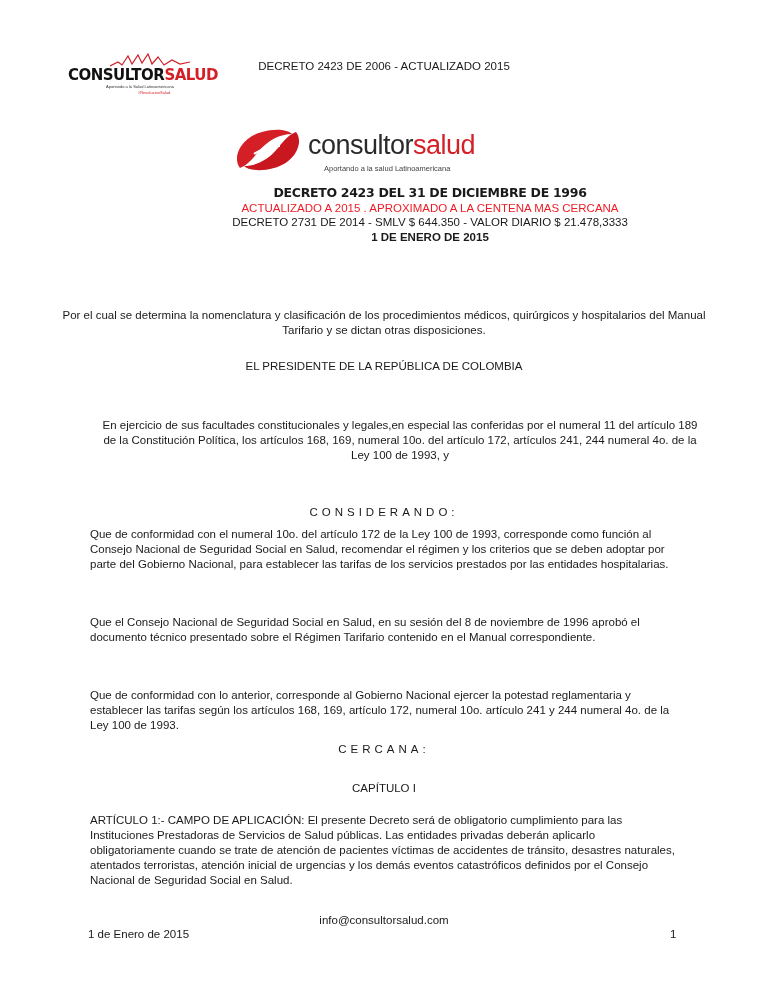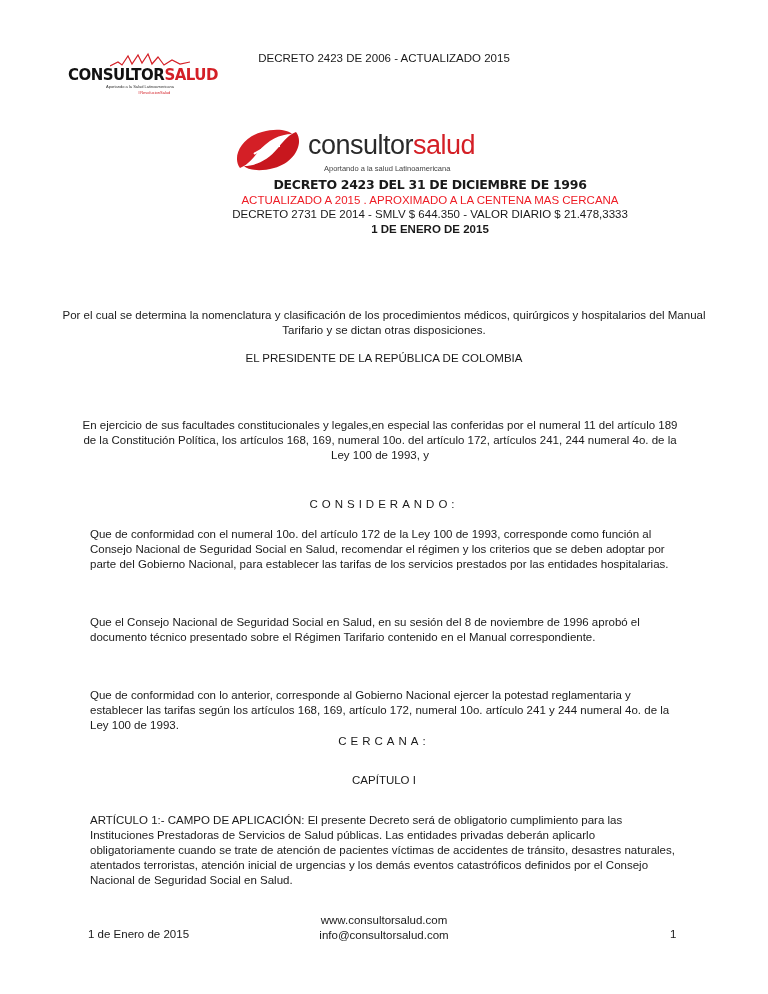--- a/index.html
+++ b/index.html
@@ -1,19 +1,19 @@
 <!DOCTYPE html>
 <html><head>
 <meta charset="utf-8">
 <style>
   html, body { margin:0; padding:0; background:#ffffff; }
   body { width:768px; height:994px; position:relative; overflow:hidden;
          font-family:"Liberation Sans", sans-serif; color:#1a1a1a; }
   .abs { position:absolute; }
-  .center { text-align:center; }
+  .center { text-align:center;margin-top:8px; }
   .header-title { top:52px; left:0; width:768px; font-size:11.5px; }
   .small-logo { left:68px; top:52px; width:130px; height:46px; }
   .small-logo .word { position:absolute; top:14px; left:0; font-weight:900; font-size:15px; letter-spacing:-0.5px; font-family:"DejaVu Sans", sans-serif; }
   .small-logo .word .b { color:#111; }
   .small-logo .word .r { color:#d41f26; }
   .small-logo .tag { position:absolute; top:32px; left:38px; font-size:4px; color:#333; }
   .small-logo .tag2 { position:absolute; top:38px; left:70px; font-size:4px; color:#d41f26; }
   .small-logo svg { position:absolute; top:0; left:42px; }
   .big-logo { left:232px; top:128px; width:230px; height:46px; }
   .big-logo .mark { position:absolute; left:0; top:0; }
@@ -65,32 +65,31 @@
   <div class="t1">DECRETO 2423 DEL 31 DE DICIEMBRE DE 1996</div>
   <div class="t2">ACTUALIZADO A 2015 . APROXIMADO A LA CENTENA MAS CERCANA</div>
   <div>DECRETO 2731 DE 2014  -  SMLV $ 644.350  - VALOR DIARIO $ 21.478,3333</div>
   <div class="t5">1 DE ENERO DE 2015</div>
 </div>
 
 <div class="abs para p-center" style="top:276px;margin-top:32px;">Por el cual se determina la nomenclatura  y clasificación de los procedimientos médicos, quirúrgicos y hospitalarios del Manual Tarifario y se dictan otras disposiciones.</div>
 
 <div class="abs para center" style="top:351px; left:0; width:768px;">EL PRESIDENTE DE LA REPÚBLICA DE COLOMBIA</div>
 
-<div class="abs para p-center" style="top:418px; left:76px; width:608px;">En ejercicio de sus facultades constitucionales y legales,en especial las conferidas por el numeral 11 del artículo 189 de la Constitución Política, los artículos 168, 169, numeral 10o. del artículo 172, artículos 241, 244 numeral 4o. de la Ley 100 de 1993, y</div>
+<div class="abs para p-center" style="top:418px; left:96px; width:608px;">En ejercicio de sus facultades constitucionales y legales,en especial las conferidas por el numeral 11 del artículo 189 de la Constitución Política, los artículos 168, 169, numeral 10o. del artículo 172, artículos 241, 244 numeral 4o. de la Ley 100 de 1993, y</div>
 
 <div class="abs para center spaced" style="top:497px; left:0; width:768px;">CONSIDERANDO:</div>
 
 <div class="abs para p-left" style="top:527px;">Que de conformidad con el numeral 10o. del artículo 172 de la Ley 100 de 1993, corresponde como función al Consejo Nacional de Seguridad Social en Salud, recomendar el régimen y los criterios que se deben adoptar por parte del Gobierno Nacional, para establecer las tarifas de los servicios prestados por las entidades hospitalarias.</div>
 <div class="abs para p-left" style="top:615px;">Que el Consejo Nacional de Seguridad Social en Salud, en su sesión del 8 de noviembre de 1996 aprobó el documento técnico presentado sobre el Régimen Tarifario contenido en el Manual correspondiente.</div>
 <div class="abs para p-left" style="top:656px;margin-top:32px;">Que de conformidad con lo anterior, corresponde al Gobierno Nacional ejercer la potestad reglamentaria y establecer las tarifas según los artículos 168, 169, artículo 172, numeral 10o. artículo 241 y 244 numeral 4o. de la Ley 100 de 1993.</div>
 
 <div class="abs para center spaced" style="top:734px; left:0; width:768px;">CERCANA:</div>
 
 <div class="abs para center" style="top:773px; left:0; width:768px;">CAPÍTULO I</div>
 
 <div class="abs para p-left" style="top:813px;">ARTÍCULO 1:- CAMPO DE APLICACIÓN: El presente Decreto será de obligatorio cumplimiento para las Instituciones Prestadoras de Servicios de Salud públicas. Las entidades privadas deberán aplicarlo obligatoriamente cuando se trate de atención de pacientes víctimas de accidentes de tránsito, desastres naturales, atentados terroristas, atención inicial de urgencias y los demás eventos catastróficos definidos por el Consejo Nacional de Seguridad Social en Salud.</div>
 
 <div class="abs footer-left">1 de Enero de 2015</div>
 <div class="abs footer-center">
-  <div>www.consultorsalud.com</div>
   <div>info@consultorsalud.com</div>
 </div>
 <div class="abs footer-right">1</div>
 
 </body></html>

